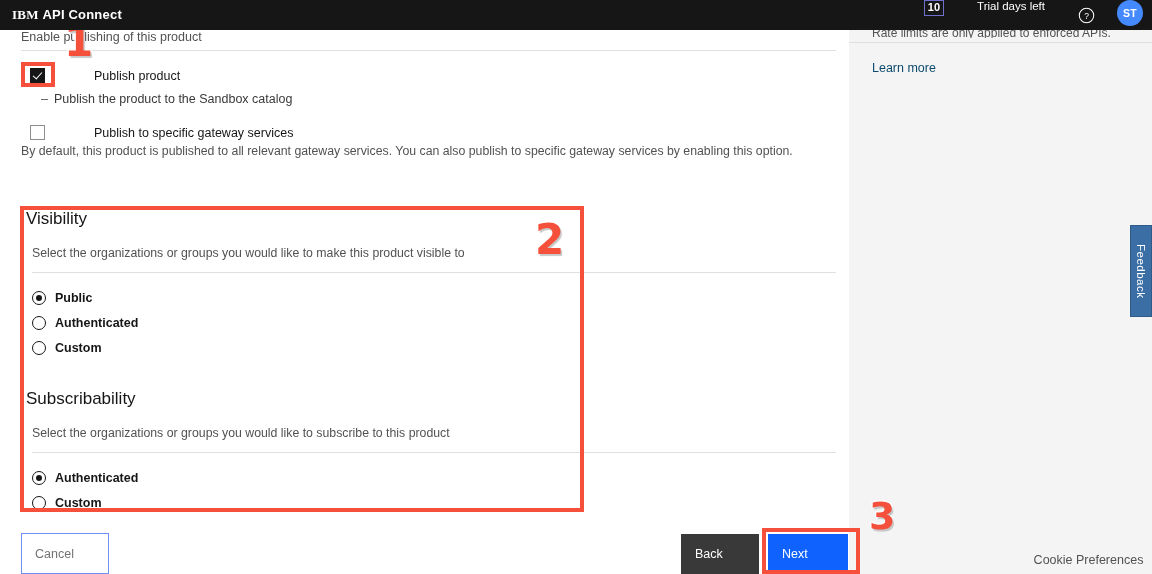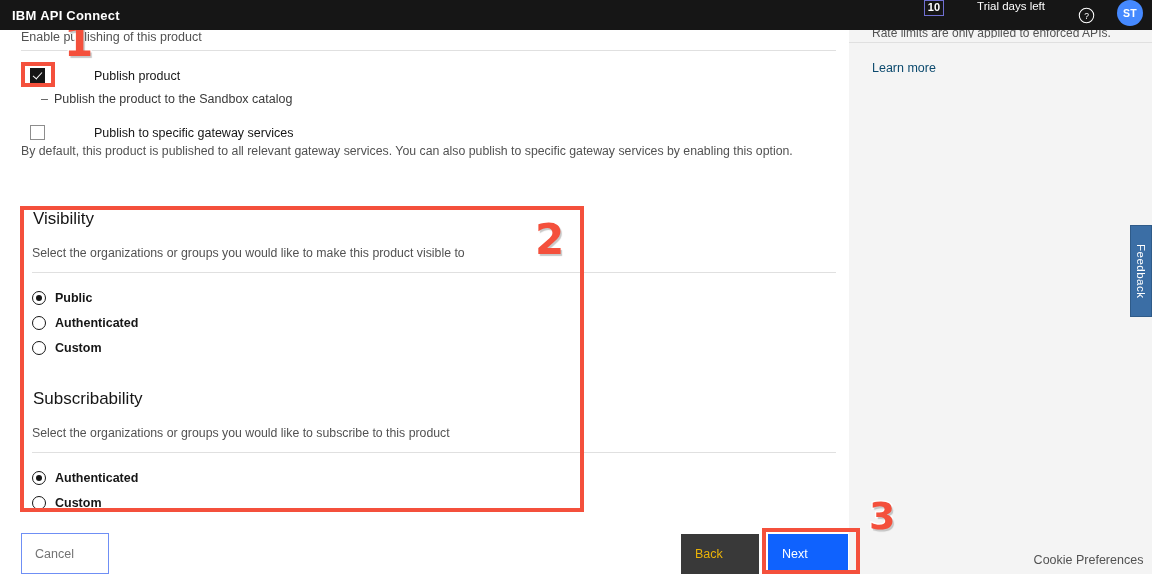--- a/index.html
+++ b/index.html
@@ -19,21 +19,21 @@
     display: flex; align-items: center;
     z-index: 40;
   }
   .brand {
     margin-left: 12px;
     color: #ffffff;
     font-size: 13px;
     letter-spacing: .2px;
     white-space: nowrap;
   }
-  .brand .ibm { font-family: Liberation Sans, sans-serif; font-weight: 700; }
+  .brand .ibm { font-family: Liberation Serif, serif; font-weight: 700; }
   .brand .prod { font-weight: 700; }
   .header-right {
     margin-left: auto; display: flex; align-items: flex-start; gap: 9px;
     height: 100%;
   }
   .trial-box {
     border: 1px solid #6f6fd0;
     color: #ffffff;
     font-size: 11px; font-weight: 700;
     padding: 0px 3px 1px 3px;
@@ -136,21 +136,21 @@
 
   
   .card {
     position: absolute; left: 21px; width: 815px;
     background: #ffffff;
   }
   .card-vis { top: 178px; }
   .card-sub { top: 358px; }
   .card-title {
     font-size: 17px; color: #161616; font-weight: 400;
-    line-height: 22px; padding-left: 12px;
+    line-height: 22px; padding-left: 5px;
   }
   .card-desc {
     font-size: 12.3px; color: #525252;
     margin-top: 16px; padding-left: 11px;
   }
   .card-rule {
     height: 1px; background: #e0e0e0;
     margin-top: 12px; margin-left: 11px;
   }
   .radio-list { padding-top: 12px; padding-left: 11px; }
@@ -186,21 +186,21 @@
     left: 21px; top: 533px;
     width: 88px; height: 41px;
     background: #ffffff;
     border: 1px solid #6f8ff5;
     color: #737373;
     padding-left: 13px;
   }
   .btn-back {
     left: 681px; top: 534px;
     width: 78px; height: 40px;
-    background: #393939; color: #eab308;
+    background: #393939; color: #ffffff;
     padding-left: 14px;
   }
   .btn-next {
     left: 768px; top: 534px;
     width: 80px; height: 40px;
     background: #0f62fe; color: #ffffff;
     padding-left: 14px;
   }
 
   .cookie-pref {

